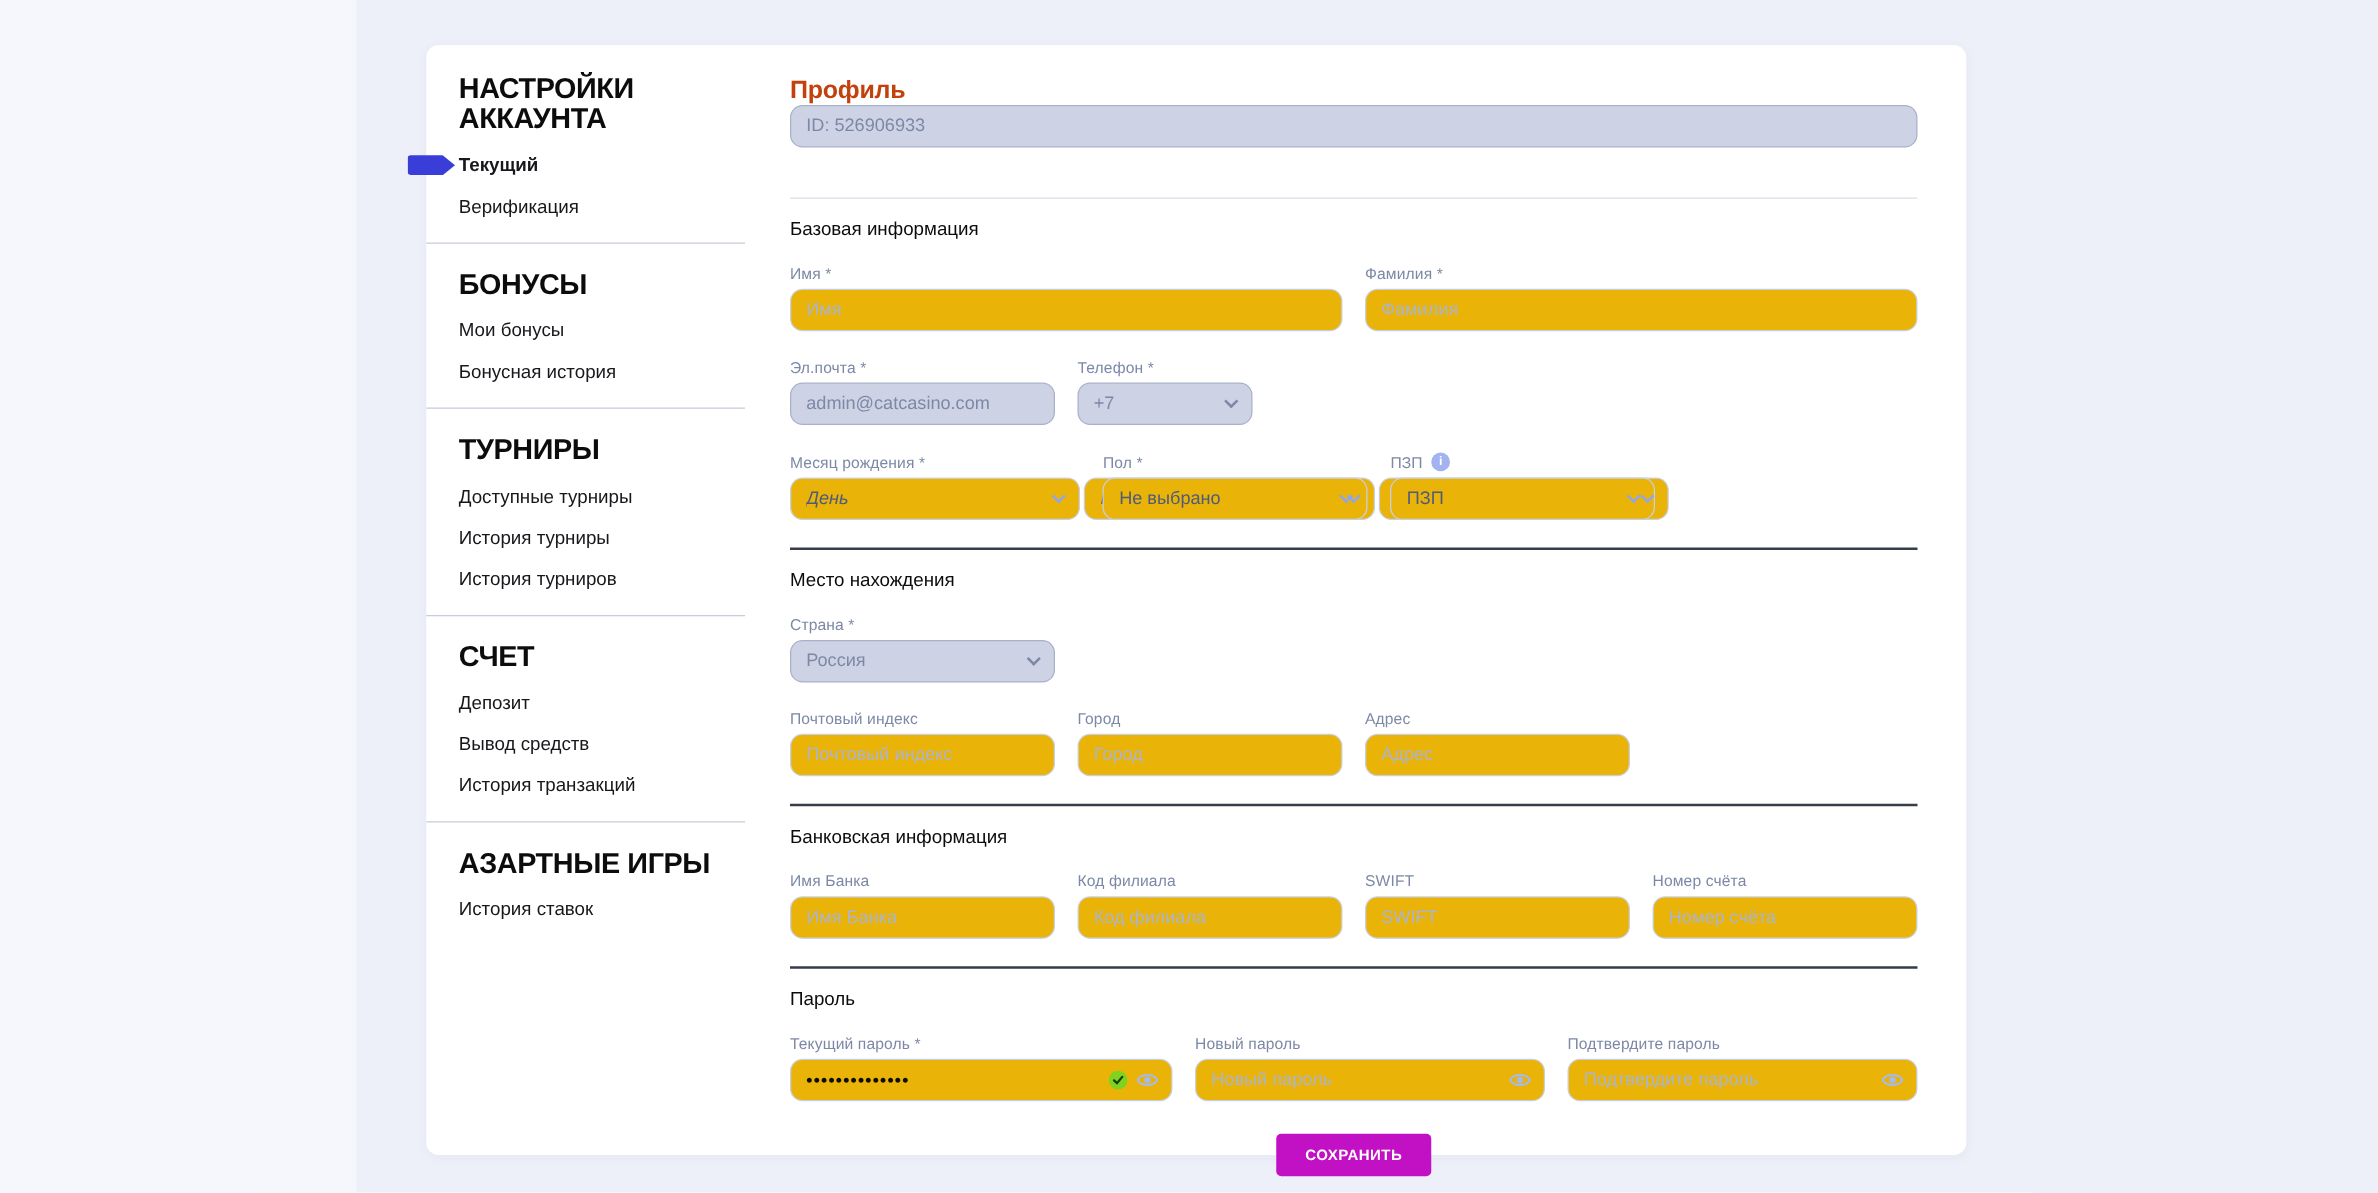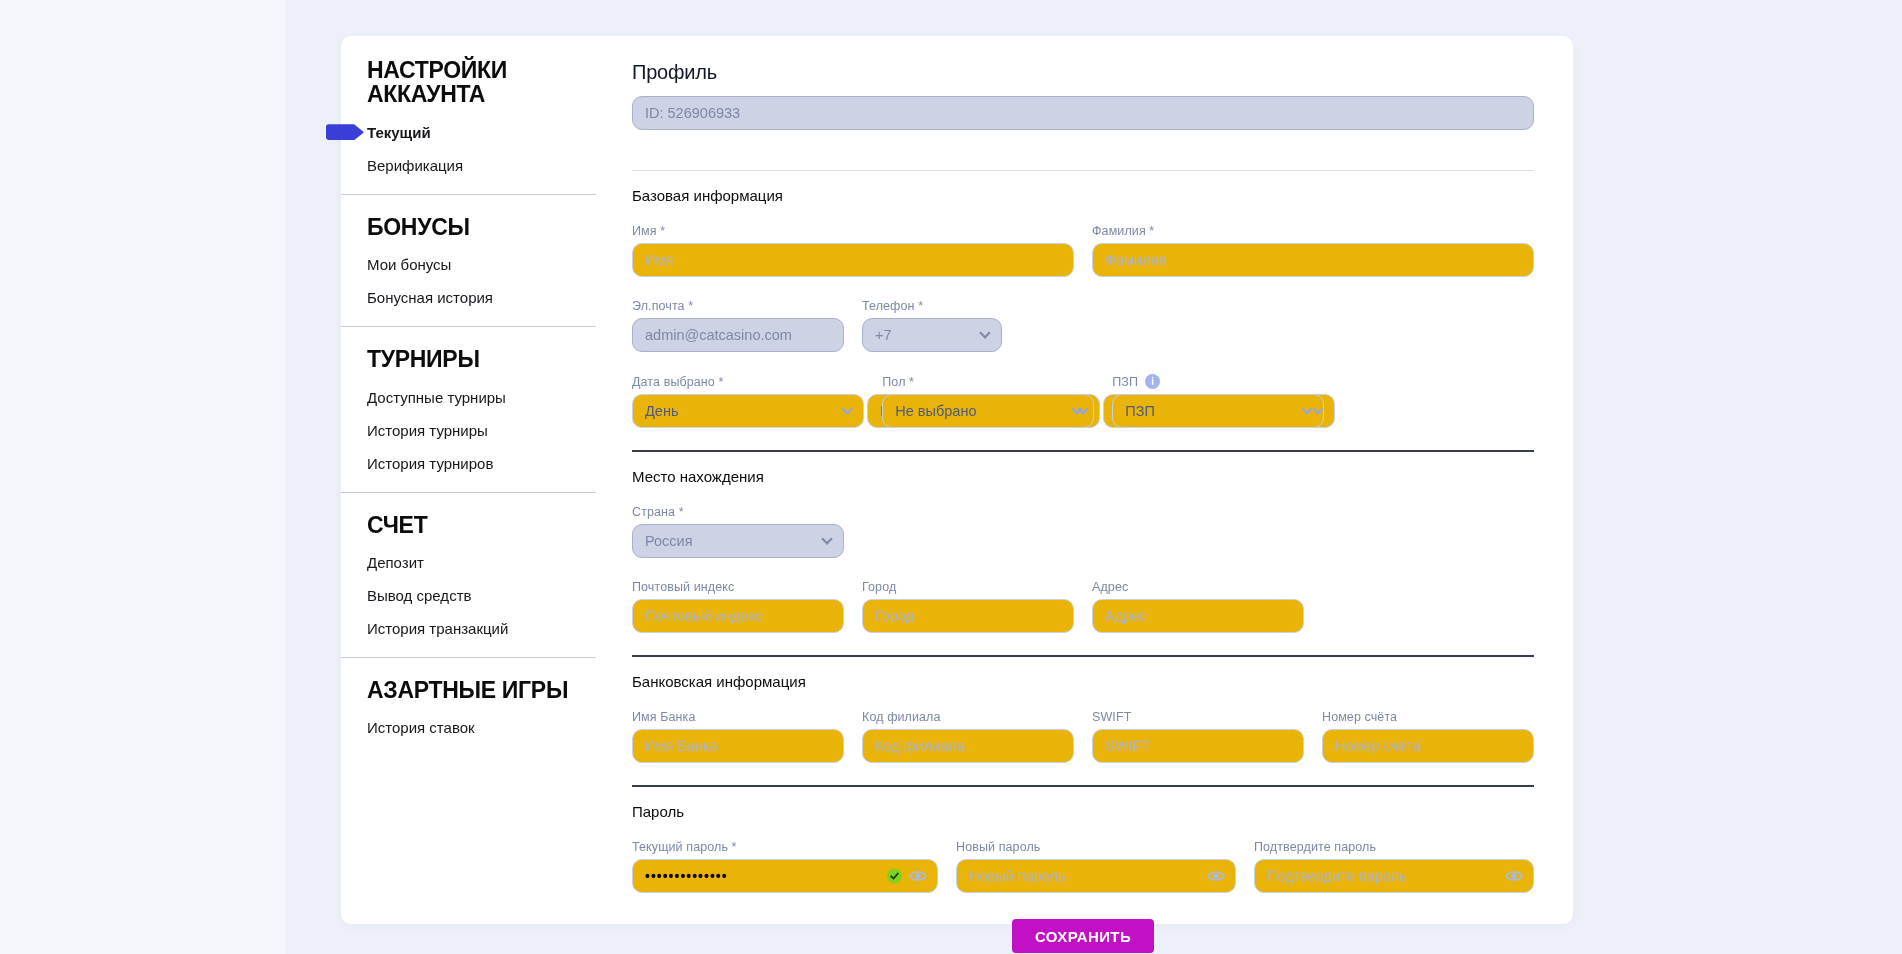--- a/index.html
+++ b/index.html
@@ -37,21 +37,21 @@
     width:38px; height:16px; background:#3a3ed8;
     border-radius:3px;
     clip-path:polygon(0 0, 74% 0, 100% 50%, 74% 100%, 0 100%);
   }
   .side-divider {
     border:none; border-top:1px solid #c6cbd7;
     margin:20px 0 20px -26px; width:255px;
   }
   
   .main { flex:1; padding:25px 0 0 36px; }
-  .page-title { font-size:20px; font-weight:normal; color:#0f172a; letter-spacing:-0.2px; margin-bottom:12px; }
+  .page-title { font-size:20px; font-weight:bold; color:#c2410c; letter-spacing:-0.2px; }
   .section-title { font-size:15px; font-weight:normal; color:#0c0c0c; margin:16px 0 20px; }
   .thin-divider  { border:none; border-top:1px solid #d9dee9; margin:20px 0 2px; }
   .thick-divider { border:none; border-top:2px solid #373d49; margin-top:22px; }
   .row { display:flex; gap:18px; margin-bottom:22px; align-items:flex-end; }
   .field {}
   .w-half { flex:1; }
   .w-212 { width:212px; flex:none; }
   .w-181 { width:181px; flex:none; }
   .w-140 { width:140px; flex:none; }
   .w-135 { width:135px; flex:none; }
@@ -77,39 +77,39 @@
     cursor:pointer;
   }
   .select .val { font-size:14.5px; color:#4e5b7c; white-space:nowrap; overflow:hidden; }
   .select.disabled .val { color:#7d88a6; }
   .chev {
     width:8px; height:8px; flex:none; margin-left:8px; margin-top:-4px;
     border-right:2px solid #8fa5ee; border-bottom:2px solid #8fa5ee;
     transform:rotate(45deg);
   }
   .select.disabled .chev { border-color:#7d88a6; }
-  .triple { display:flex; gap:3px; }
+  .triple { display:flex; gap:3px;font-style:italic; }
   .input-wrap { position:relative; }
   .input-wrap .f-input { padding-right:56px; }
   .input-icons {
     position:absolute; right:11px; top:50%; transform:translateY(-50%);
     display:flex; align-items:center; gap:7px;
   }
   .pw-value { font-weight:bold; letter-spacing:1px; color:#0d0d0d; font-size:14px; }
   .info-badge {
     width:15px; height:15px; border-radius:50%; background:#a2b3f0;
     color:#fff; font-size:10px; font-weight:bold;
     display:inline-flex; align-items:center; justify-content:center;
     margin-left:7px; cursor:pointer;
   }
   .save-btn {
     display:block; margin:26px auto 0;
     background:#c210c4; color:#fff; border:none; border-radius:4px;
     height:34px; padding:0 23px;
-    font-size:15px; font-weight:bold; letter-spacing:0.4px;
+    font-size:12px; font-weight:bold; letter-spacing:0.4px;
     font-family:inherit; cursor:pointer; text-transform:uppercase;
   }
   .mb20 { margin-bottom:20px; }
 </style>
 </head>
 <body>
 
 <div class="left-strip"></div>
 
 <div class="card">
@@ -200,21 +200,21 @@
         <label class="f-label">Телефон *</label>
         <div class="f-input select disabled">
           <span class="val">+7</span>
           <span class="chev"></span>
         </div>
       </div>
     </div>
 
     <div class="row">
       <div class="field">
-        <label class="f-label">Дата выбрано *</label>
+        <label class="f-label">Месяц рождения *</label>
         <div class="triple">
           <div class="f-input select w-135">
             <span class="val">День</span>
             <span class="chev"></span>
           </div>
           <div class="f-input select w-135">
             <span class="val">Месяц</span>
             <span class="chev"></span>
           </div>
           <div class="f-input select w-135">

